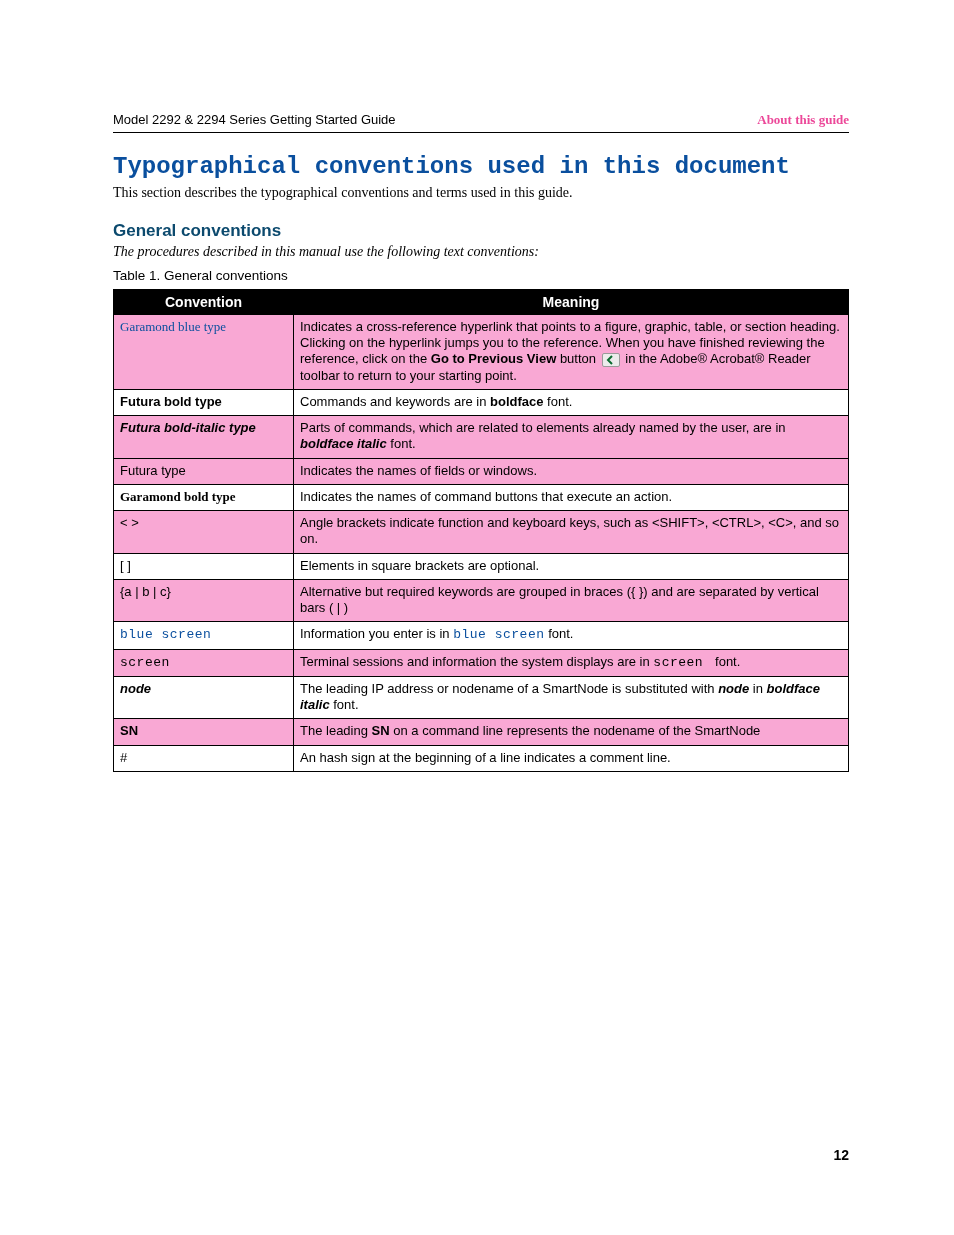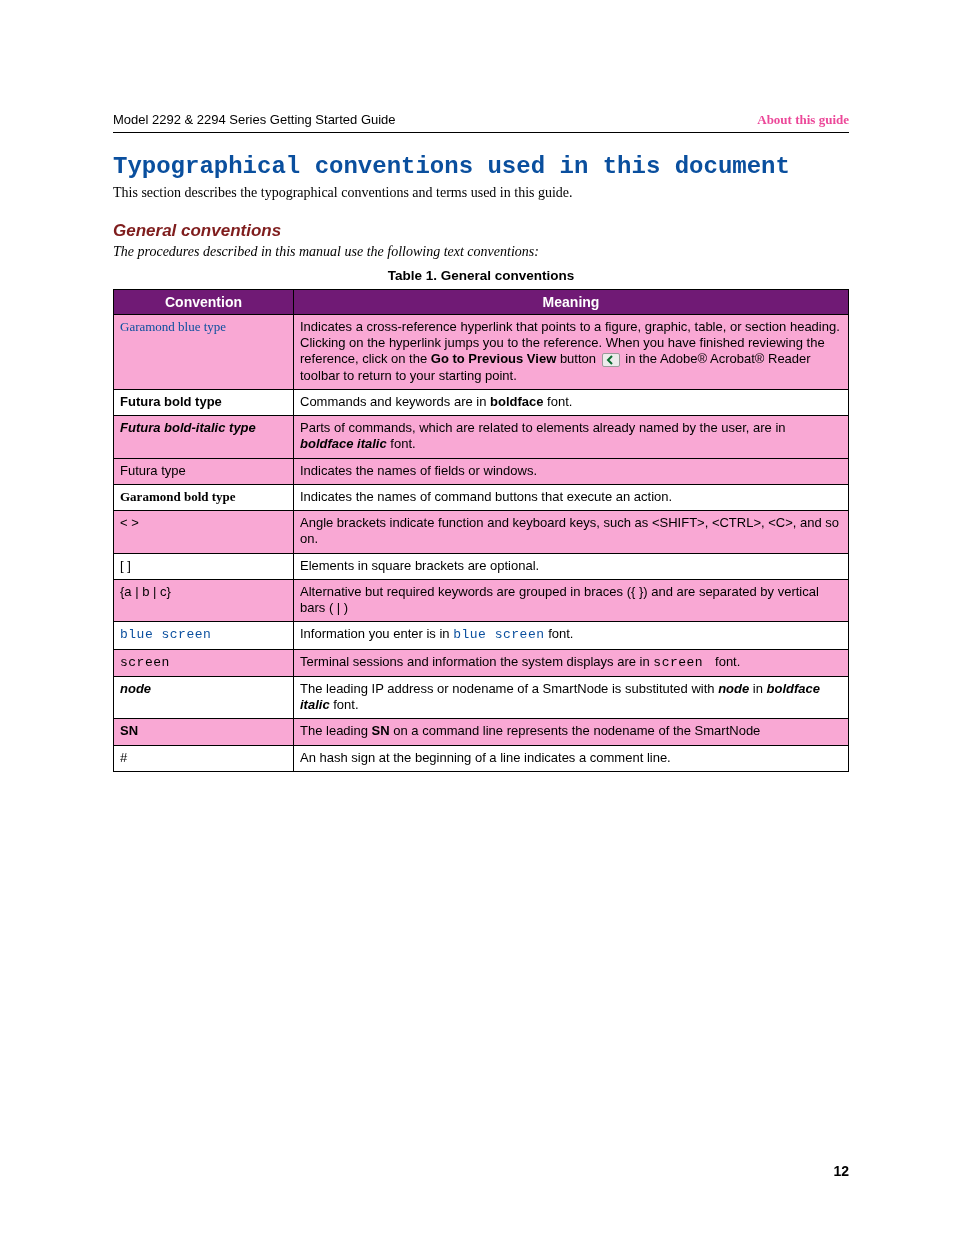--- a/index.html
+++ b/index.html
@@ -45,42 +45,40 @@
     margin: 0 0 4px 0;
   }
   p.body {
     font-family: Garamond, "Adobe Garamond Pro", Georgia, serif;
     font-size: 14px;
     margin: 0 0 18px 0;
     line-height: 1.35;
   }
   h2.subhead {
     font-family: "Futura", "Century Gothic", sans-serif;
-    color: #7f1d1d;
-    font-style: italic;
+    color: #0c4a6e;
     font-weight: bold;
     font-size: 17px;
     margin: 18px 0 2px 0;
   }
   .table-caption {
-    text-align: center;
     font-family: "Futura", "Century Gothic", sans-serif;
     font-size: 13.5px;
     margin: 3px 0 6px 0;
-    font-weight: 700;
+    font-weight: 400;
   }
   table.conventions {
     width: 100%;
     border-collapse: collapse;
     margin: 0 auto;
     table-layout: fixed;
   }
   table.conventions col.col-conv { width: 180px; }
   table.conventions th {
-    background: #701a75;
+    background: #000000;
     color: #fff;
     font-family: "Futura", "Century Gothic", sans-serif;
     font-weight: bold;
     font-size: 14px;
     text-align: center;
     padding: 4px 6px;
     border: 1px solid #000;
   }
   table.conventions td {
     border: 1px solid #000;
@@ -104,21 +102,21 @@
     height: 14px;
     background: #ececec;
     border: 1px solid #9a9a9a;
     border-radius: 2px;
     vertical-align: middle;
     margin: 0 2px;
   }
   .icon-prev svg { width: 10px; height: 10px; }
   .page-number {
     position: absolute;
-    bottom: 56px;
+    bottom: 72px;
     right: 105px;
     font-family: "Futura", "Century Gothic", sans-serif;
     font-weight: bold;
     font-size: 14px;
   }
 </style>
 </head>
 <body>
 
 <div class="page">

